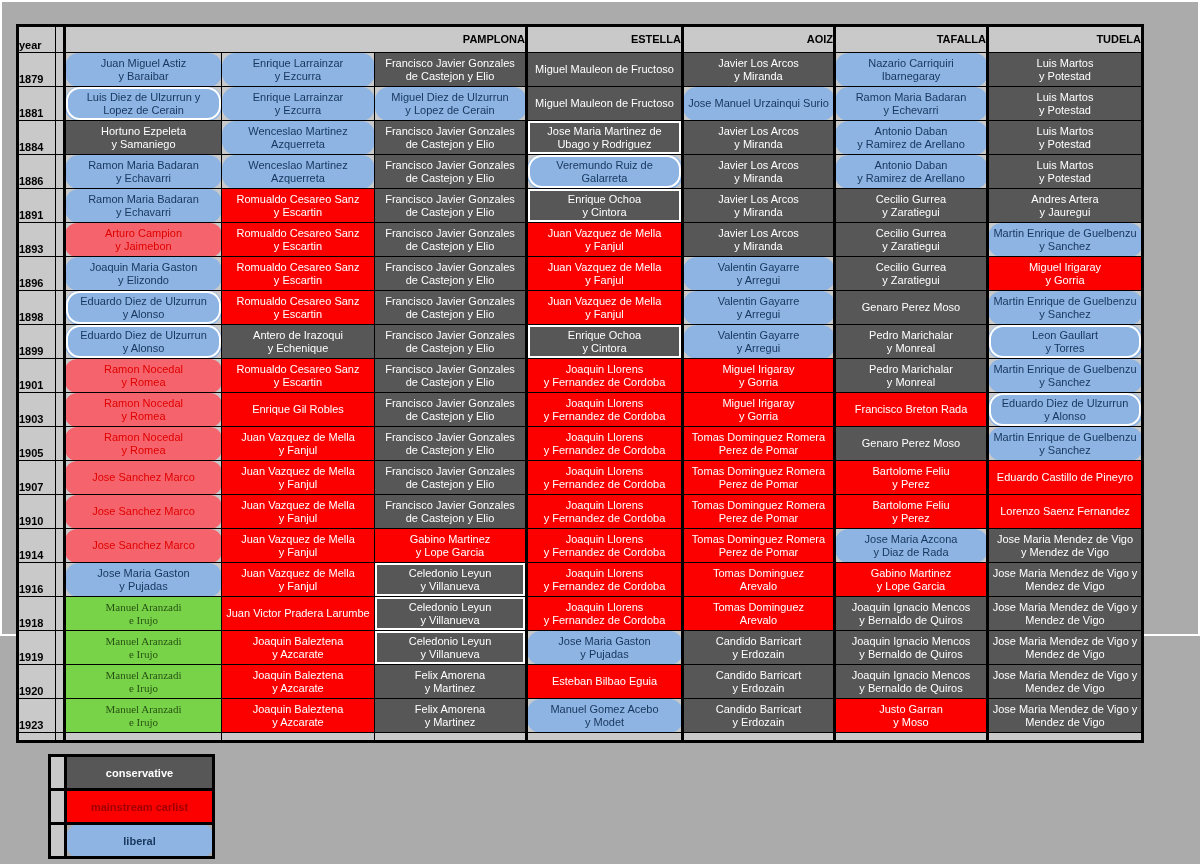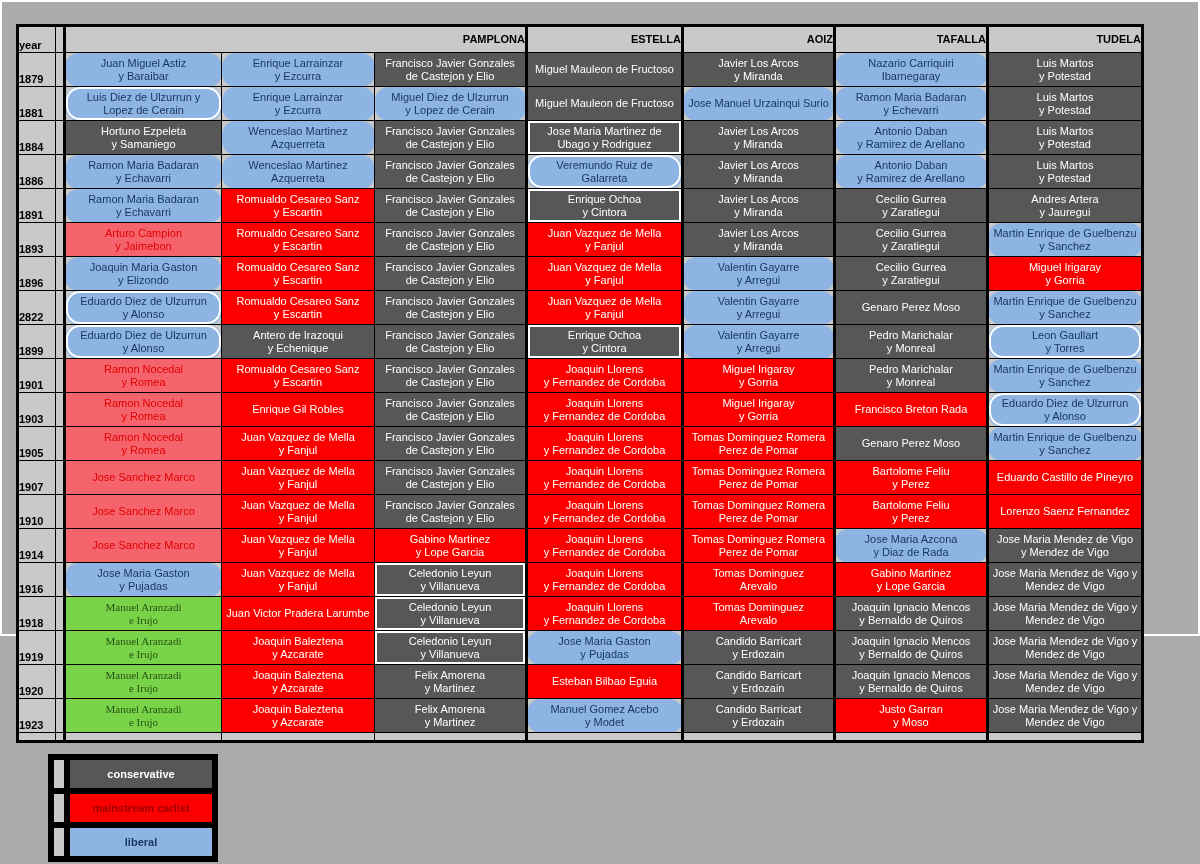--- a/index.html
+++ b/index.html
@@ -41,30 +41,30 @@
   td.cell .line{text-align:center;}
   td.cell.hl{box-shadow:inset 0 0 0 2px var(--hl,#FFFFFF);}
   td.filler{background:var(--grid-bg,#C9C9C9);}
   .flag{
     position:absolute;top:0;right:0;width:0;height:0;
     border-top:5px solid var(--flag,#FF0000);
     border-left:5px solid transparent;
   }
   .p-conservative{background:var(--p-conservative-bg);color:var(--p-conservative-fg);}
   .p-carlist{background:var(--p-carlist-bg);color:var(--p-carlist-fg);}
-  .p-integrist{background:var(--p-integrist-bg);color:var(--p-integrist-fg);}
+  .p-integrist{background:var(--p-integrist-bg);color:var(--p-integrist-fg);border-radius:12px;}
   .p-liberal{background:var(--p-liberal-bg);color:var(--p-liberal-fg);border-radius:14px;}
   .p-nationalist{background:var(--p-nationalist-bg);color:var(--p-nationalist-fg);font-family:Liberation Serif, serif;}
   
   table.legend{
     border-collapse:collapse;table-layout:fixed;
     border:2px solid #000;margin:11px 0 0 32px;
   }
   table.legend td{
-    border:6px solid #000000;height:13px;
+    border:3px solid #000000;height:13px;
     font-size:11px;line-height:12px;font-weight:bold;text-align:center;
     vertical-align:middle;overflow:hidden;white-space:nowrap;
   }
   td.lswatch{background:var(--grid-bg,#C9C9C9);}
   table.legend td.p-carlist{color:var(--p-carlist-legendfg);}
 </style>
 </head>
 <body>
 
 <div class="page">
@@ -311,21 +311,21 @@
           <td class="cell p-conservative bL">
             <div class="line">Cecilio Gurrea</div>
             <div class="line">y Zaratiegui</div>
           </td>
           <td class="cell p-carlist bL">
             <div class="line">Miguel Irigaray</div>
             <div class="line">y Gorria</div>
           </td>
         </tr>
         <tr>
-          <td class="ycell">2822</td>
+          <td class="ycell">1898</td>
           <td class="spacer"></td>
           <td class="cell p-liberal bL hl">
             <div class="line">Eduardo Diez de Ulzurrun</div>
             <div class="line">y Alonso</div>
             <span class="flag"></span>
           </td>
           <td class="cell p-carlist">
             <div class="line">Romualdo Cesareo Sanz</div>
             <div class="line">y Escartin</div>
           </td>

